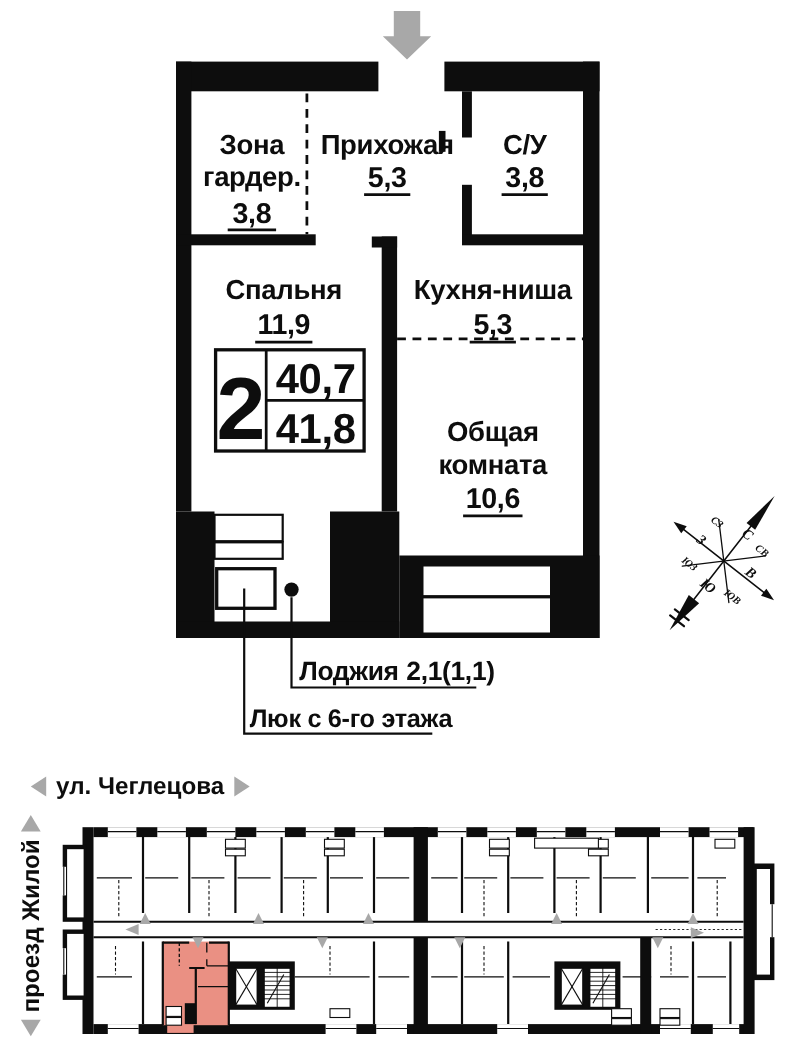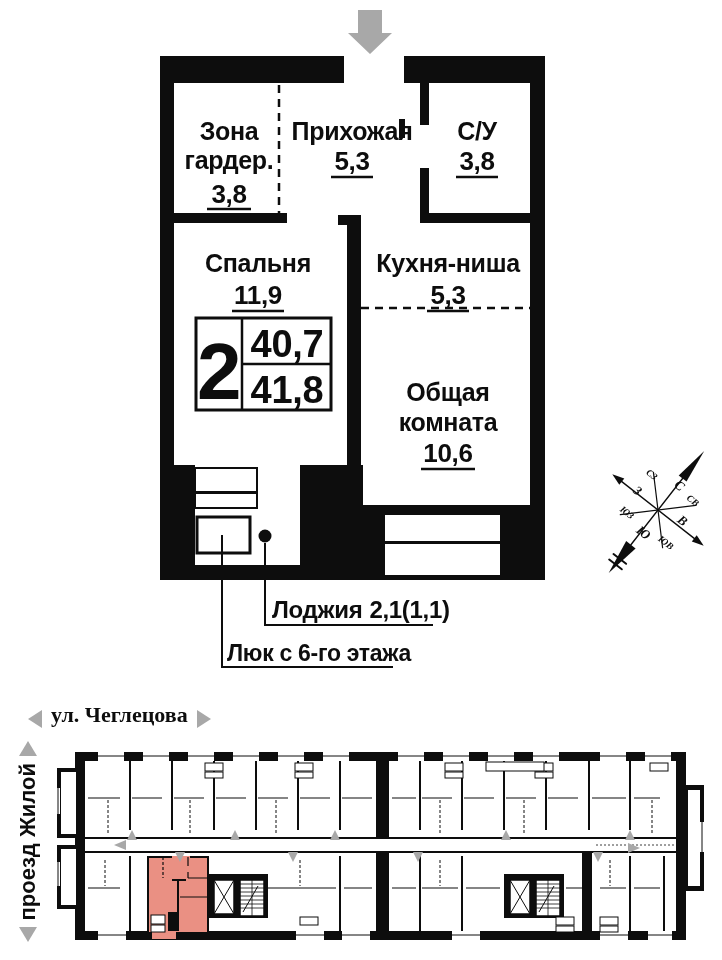--- a/index.html
+++ b/index.html
@@ -13,21 +13,21 @@
   .badge-big{font-size:80px;}
   .badge-num{font-size:38px;}
   .compass-lbl{font-family:"Liberation Serif",serif;font-style:italic;font-weight:600;
                font-size:13px;letter-spacing:0;}
   .compass-lbl.small{font-size:9.5px;}
   .wall{fill:#0d0d0d;}
   .thin{stroke:#0d0d0d;fill:none;}
   .gray{fill:#a8a8a8;}
   .furn{fill:#ffffff;stroke:#0d0d0d;}
   
-  .street-top{position:absolute;left:28px;top:702px;display:flex;align-items:flex-end;gap:9px;font-family:Liberation Serif, serif;}
+  .street-top{position:absolute;left:28px;top:702px;display:flex;align-items:center;gap:9px;}
   .street-top .txt{font-size:22px;font-weight:700;color:#0d0d0d;}
   .tri{width:0;height:0;}
   .tri.left{border-top:9px solid transparent;border-bottom:9px solid transparent;border-right:14px solid #a8a8a8;}
   .tri.right{border-top:9px solid transparent;border-bottom:9px solid transparent;border-left:14px solid #a8a8a8;}
   .tri.up{border-left:9px solid transparent;border-right:9px solid transparent;border-bottom:15px solid #a8a8a8;}
   .tri.down{border-left:9px solid transparent;border-right:9px solid transparent;border-top:15px solid #a8a8a8;}
   .street-side{position:absolute;left:8px;top:741px;width:40px;display:flex;flex-direction:column;
                align-items:center;gap:7px;}
   .street-side .txt{writing-mode:vertical-rl;transform:rotate(180deg);font-size:22px;font-weight:700;color:#0d0d0d;}
 </style>

